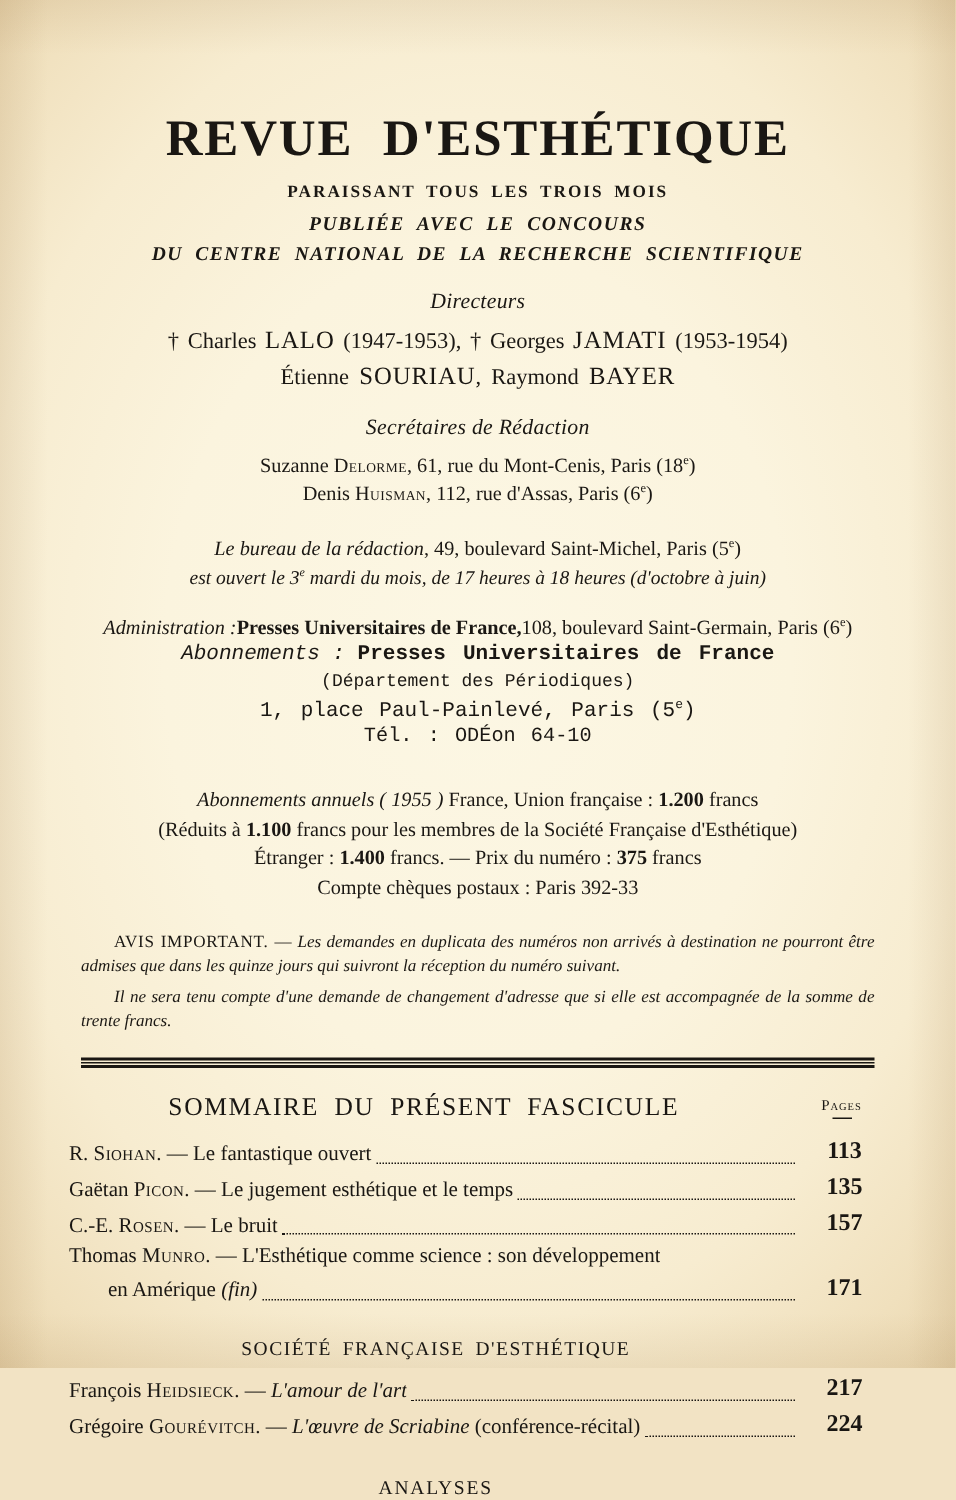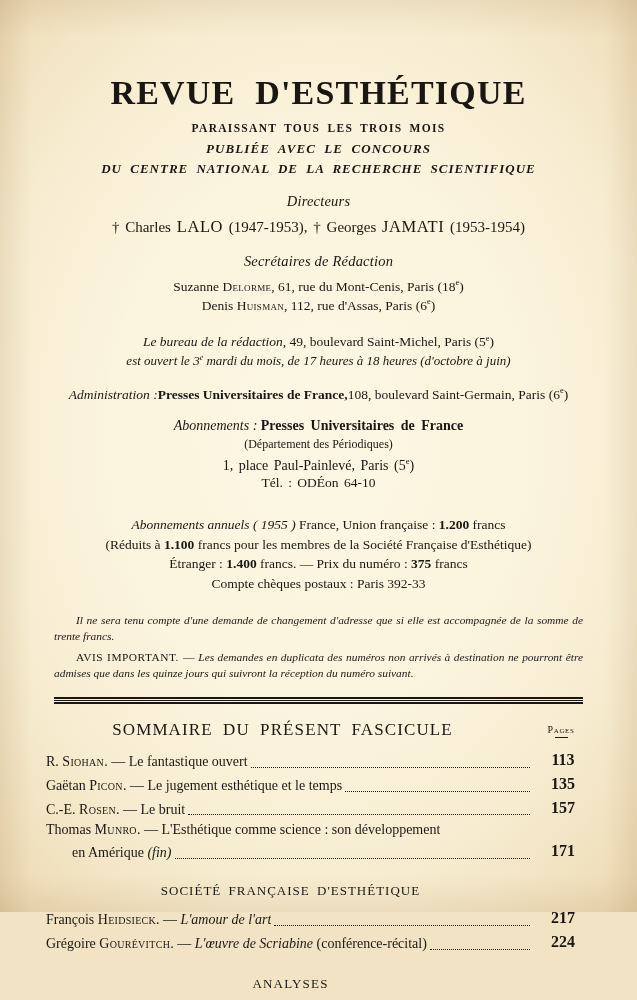--- a/index.html
+++ b/index.html
@@ -120,22 +120,23 @@
 
   .administration {
     font-size: 13.5px;
     margin-top: 15px;
     white-space: nowrap;
   }
   .administration .it { font-style: italic; }
   .administration .bd { font-weight: bold; }
 
   .abonnements {
-    margin-top: 15px;
+    margin-top: 1px;
     font-size: 14px;
+    font-family: Liberation Mono, monospace;
   }
   .abonnements .it { font-style: italic; }
   .abonnements .bd { font-weight: bold; word-spacing: 3px; }
   .dept { font-size: 12px; margin-top: 3px; }
   .place { font-size: 14px; margin-top: 4px; word-spacing: 2px;}
   .tel { font-size: 13.5px; margin-top: 2px; word-spacing: 2px;}
 
   .tarifs {
     margin-top: 24px;
     font-size: 13.5px;
@@ -265,20 +266,23 @@
       <div class="subtitle-1">Paraissant tous les trois mois</div>
       <div class="subtitle-2">PUBLIÉE AVEC LE CONCOURS</div>
       <div class="subtitle-3">DU CENTRE NATIONAL DE LA RECHERCHE SCIENTIFIQUE</div>
     </div>
 
     <div class="block">
       <div class="section-label">Directeurs</div>
       <div class="directors-1">
         <span>† Charles </span><span class="big-caps">LALO</span><span> (1947-1953), † Georges </span><span class="big-caps">JAMATI</span><span> (1953-1954)</span>
       </div>
+      <div class="directors-2">
+        <span>Étienne </span><span class="big-caps">SOURIAU</span><span>, </span><span>Raymond </span><span class="big-caps">BAYER</span>
+      </div>
     </div>
 
     <div class="block">
       <div class="section-label">Secrétaires de Rédaction</div>
       <div class="secretaries">
         <div>
           <span>Suzanne </span><span class="sc">Delorme</span><span>, 61, rue du Mont-Cenis, Paris (18</span><sup>e</sup><span>)</span>
         </div>
         <div>
           <span>Denis </span><span class="sc">Huisman</span><span>, 112, rue d'Assas, Paris (6</span><sup>e</sup><span>)</span>
@@ -318,22 +322,22 @@
       <div>
         <span>(Réduits à </span><b>1.100</b><span> francs pour les membres de la Société Française d'Esthétique)</span>
       </div>
       <div>
         <span>Étranger : </span><b>1.400</b><span> francs. — Prix du numéro : </span><b>375</b><span> francs</span>
       </div>
       <div>Compte chèques postaux : Paris 392-33</div>
     </div>
 
     <div class="notice">
+      <p><span class="lead">AVIS IMPORTANT. —</span><span> Les demandes en duplicata des numéros non arrivés à destination ne pourront être admises que dans les quinze jours qui suivront la réception du numéro suivant.</span></p>
       <p>Il ne sera tenu compte d'une demande de changement d'adresse que si elle est accompagnée de la somme de trente francs.</p>
-      <p><span class="lead">AVIS IMPORTANT. —</span><span> Les demandes en duplicata des numéros non arrivés à destination ne pourront être admises que dans les quinze jours qui suivront la réception du numéro suivant.</span></p>
     </div>
 
     <div class="rule-group">
       <div class="r r1"></div>
       <div class="gap1"></div>
       <div class="r r2"></div>
       <div class="gap2"></div>
       <div class="r r3"></div>
     </div>
 

